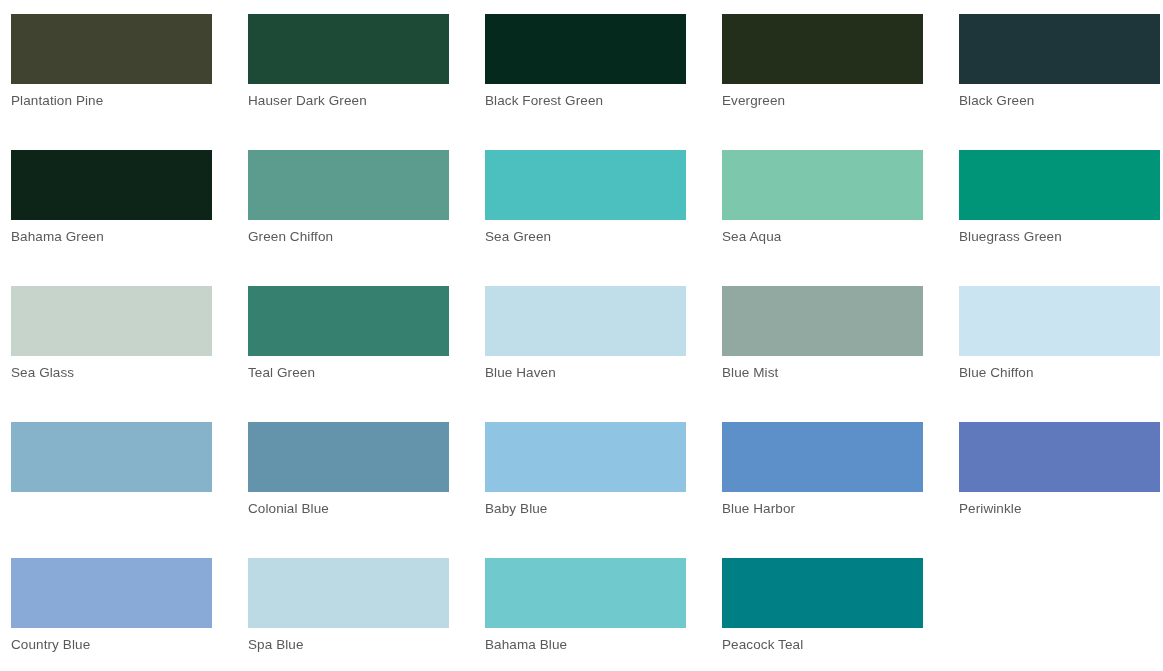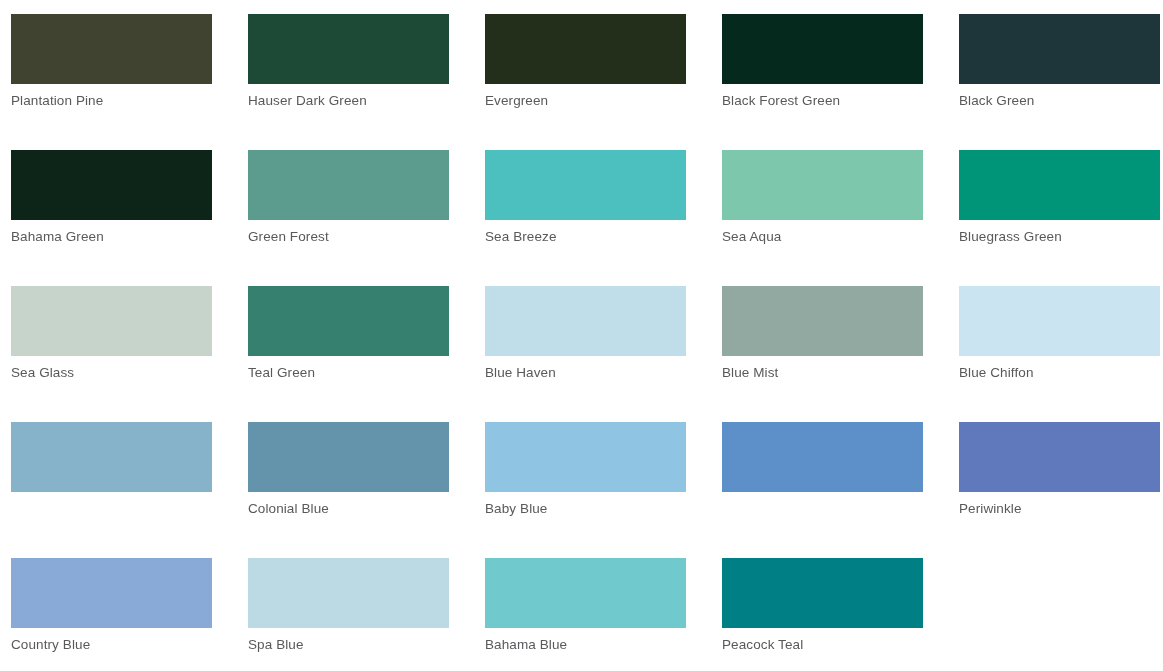--- a/index.html
+++ b/index.html
@@ -55,42 +55,42 @@
 <div id="palette-grid">
     <div class="swatch-cell">
       <div class="swatch-chip" style="background-color: rgb(63, 67, 48);"></div>
       <span class="swatch-label">Plantation Pine</span>
     </div>
     <div class="swatch-cell">
       <div class="swatch-chip" style="background-color: rgb(29, 74, 55);"></div>
       <span class="swatch-label">Hauser Dark Green</span>
     </div>
     <div class="swatch-cell">
+      <div class="swatch-chip" style="background-color: rgb(6, 41, 29);"></div>
+      <span class="swatch-label">Black Forest Green</span>
+    </div>
+    <div class="swatch-cell">
       <div class="swatch-chip" style="background-color: rgb(35, 47, 26);"></div>
       <span class="swatch-label">Evergreen</span>
-    </div>
-    <div class="swatch-cell">
-      <div class="swatch-chip" style="background-color: rgb(6, 41, 29);"></div>
-      <span class="swatch-label">Black Forest Green</span>
     </div>
     <div class="swatch-cell">
       <div class="swatch-chip" style="background-color: rgb(30, 54, 57);"></div>
       <span class="swatch-label">Black Green</span>
     </div>
     <div class="swatch-cell">
       <div class="swatch-chip" style="background-color: rgb(13, 36, 25);"></div>
       <span class="swatch-label">Bahama Green</span>
     </div>
     <div class="swatch-cell">
       <div class="swatch-chip" style="background-color: rgb(91, 156, 143);"></div>
-      <span class="swatch-label">Green Forest</span>
+      <span class="swatch-label">Green Chiffon</span>
     </div>
     <div class="swatch-cell">
       <div class="swatch-chip" style="background-color: rgb(76, 192, 191);"></div>
-      <span class="swatch-label">Sea Breeze</span>
+      <span class="swatch-label">Sea Green</span>
     </div>
     <div class="swatch-cell">
       <div class="swatch-chip" style="background-color: rgb(125, 199, 172);"></div>
       <span class="swatch-label">Sea Aqua</span>
     </div>
     <div class="swatch-cell">
       <div class="swatch-chip" style="background-color: rgb(0, 148, 120);"></div>
       <span class="swatch-label">Bluegrass Green</span>
     </div>
     <div class="swatch-cell">
@@ -119,20 +119,21 @@
     <div class="swatch-cell">
       <div class="swatch-chip" style="background-color: rgb(99, 148, 171);"></div>
       <span class="swatch-label">Colonial Blue</span>
     </div>
     <div class="swatch-cell">
       <div class="swatch-chip" style="background-color: rgb(143, 196, 227);"></div>
       <span class="swatch-label">Baby Blue</span>
     </div>
     <div class="swatch-cell">
       <div class="swatch-chip" style="background-color: rgb(93, 144, 201);"></div>
+      <span class="swatch-label">Blue Harbor</span>
     </div>
     <div class="swatch-cell">
       <div class="swatch-chip" style="background-color: rgb(96, 121, 188);"></div>
       <span class="swatch-label">Periwinkle</span>
     </div>
     <div class="swatch-cell">
       <div class="swatch-chip" style="background-color: rgb(137, 170, 214);"></div>
       <span class="swatch-label">Country Blue</span>
     </div>
     <div class="swatch-cell">

